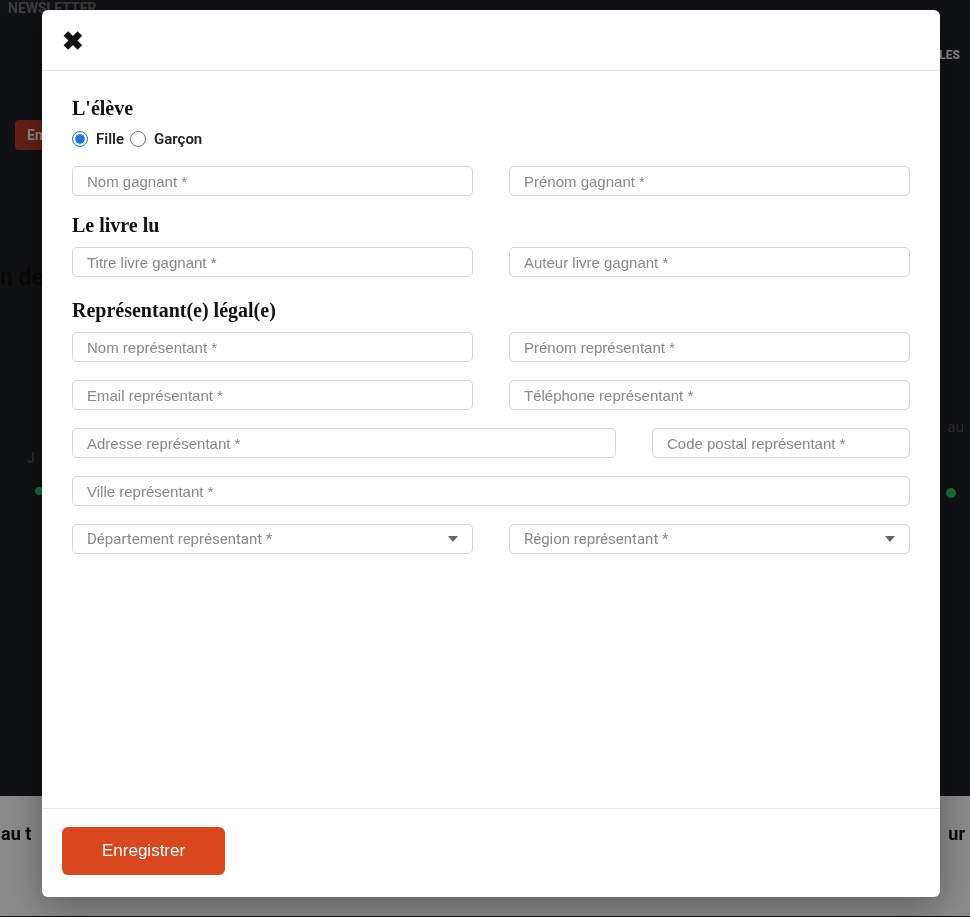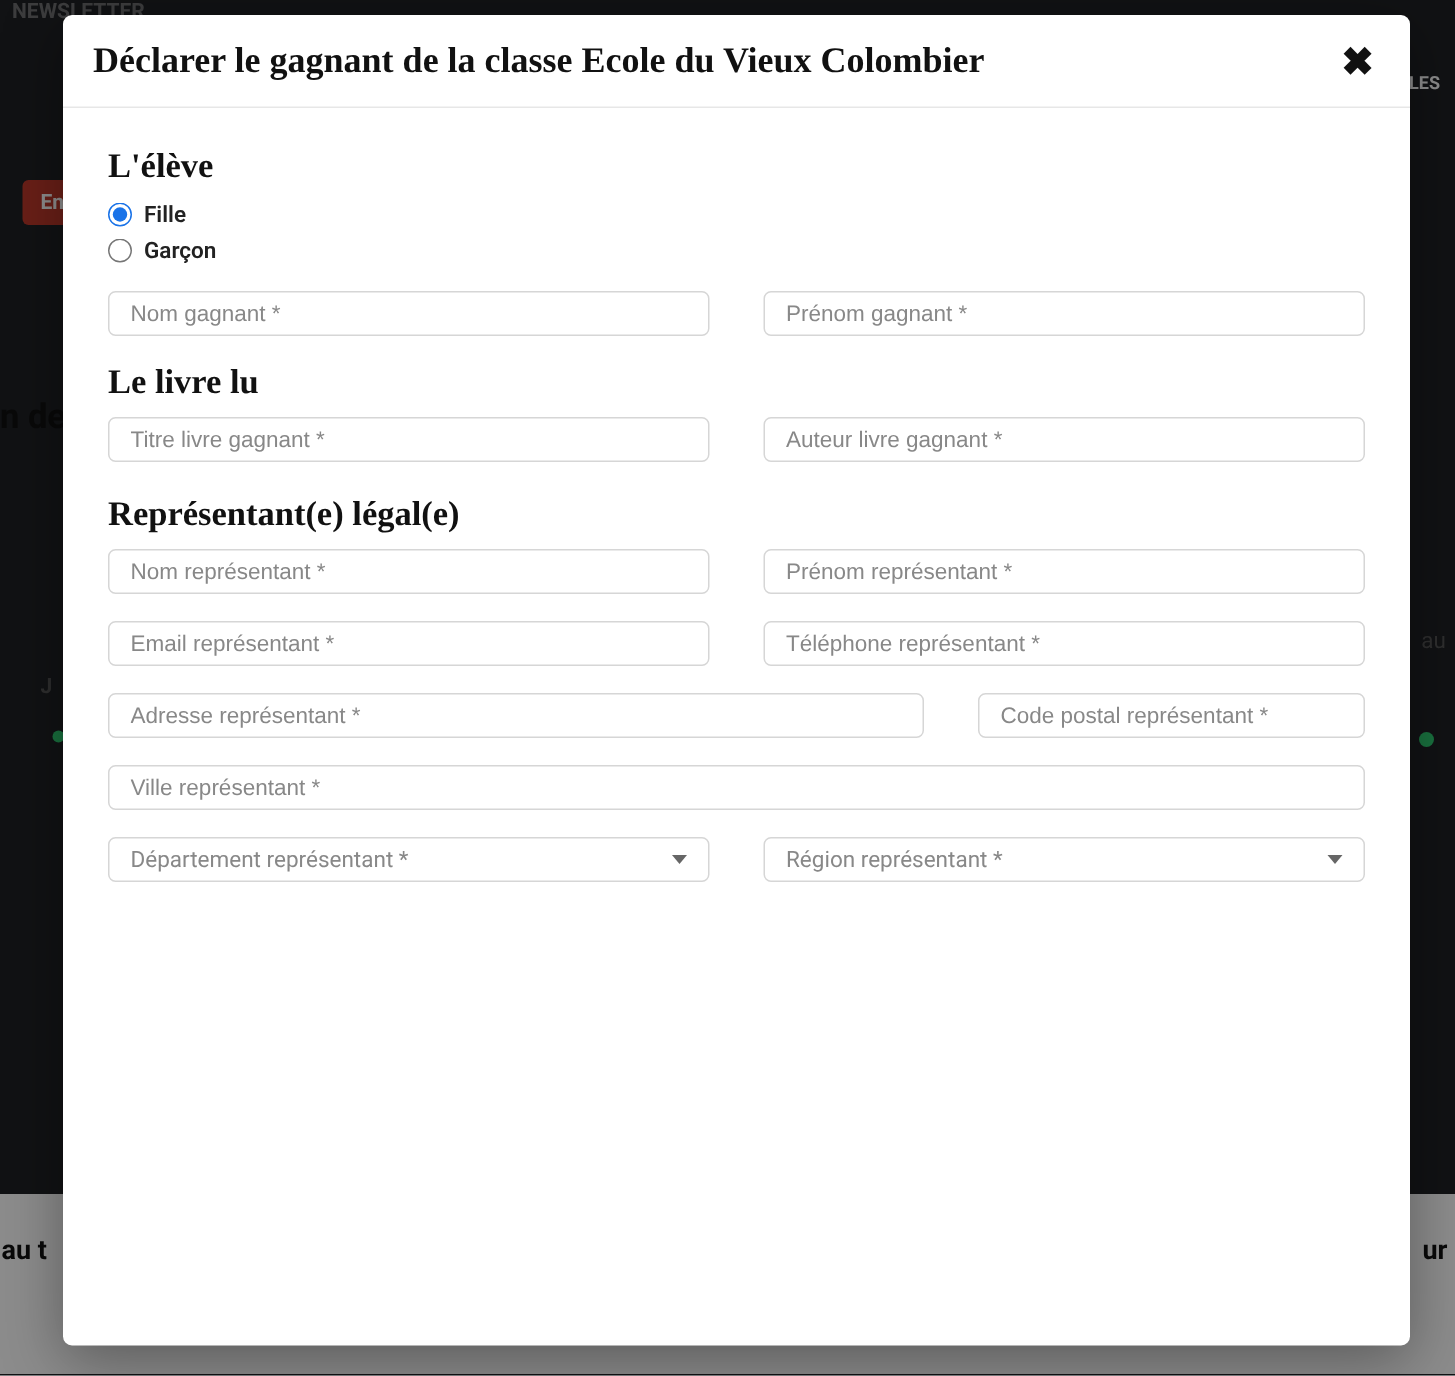--- a/index.html
+++ b/index.html
@@ -70,27 +70,27 @@
     line-height: 1;
   }
   .modal-body {
     flex: 1;
     overflow-y: auto;
     padding: 20px 30px 30px 30px;
   }
   .section-heading {
     font-family: Georgia, "Times New Roman", serif;
     font-weight: 700;
-    font-size: 23px;
+    font-size: 20px;
     color: #111;
     margin-bottom: 10px;
     margin-top: 6px;
   }
   .section-heading.mt { margin-top:22px;}
-  .radio-row { display: flex; flex-direction: column; gap:6px; margin-bottom:18px;}
+  .radio-row { display: flex; flex-direction: row; gap:6px; margin-bottom:18px;}
   .radio-item { display:flex; align-items:center; gap:8px; font-size:15px; color:#222; font-weight:600;}
   .radio-item input { width:16px;height:16px; accent-color:#1a73e8;}
   .row { display:flex; gap:36px; margin-bottom:18px;}
   .field { flex:1; }
   .field.narrow-right { flex:0 0 258px;}
   .field.wide-left { flex:1;}
   input.text, .select {
     width:100%;
     height:30px;
     border:1px solid #d6d6d6;
@@ -144,21 +144,20 @@
   <div class="green"></div>
   <div class="green2"></div>
   <div class="aut">au t</div>
   <div class="ur">ur</div>
 </div>
 
 <div class="overlay"></div>
 
 <div class="modal">
   <div class="modal-header">
-    <h2 class="modal-title">Déclarer le gagnant de la classe Ecole du Vieux Colombier</h2>
     <span class="close-icon">✖</span>
   </div>
 
   <div class="modal-body">
 
     <h3 class="section-heading">L'élève</h3>
     <div class="radio-row">
       <label class="radio-item">
         <input type="radio" name="g" checked="" style="">
         <span>Fille</span>
@@ -206,13 +205,16 @@
       <div class="field">
         <div class="select">
           <span>Région représentant *</span>
           <span class="caret"></span>
         </div>
       </div>
     </div>
 
   </div>
 
+  <div class="modal-footer">
+    <button class="btn-save">Enregistrer</button>
+  </div>
 </div>
 
 </body></html>

